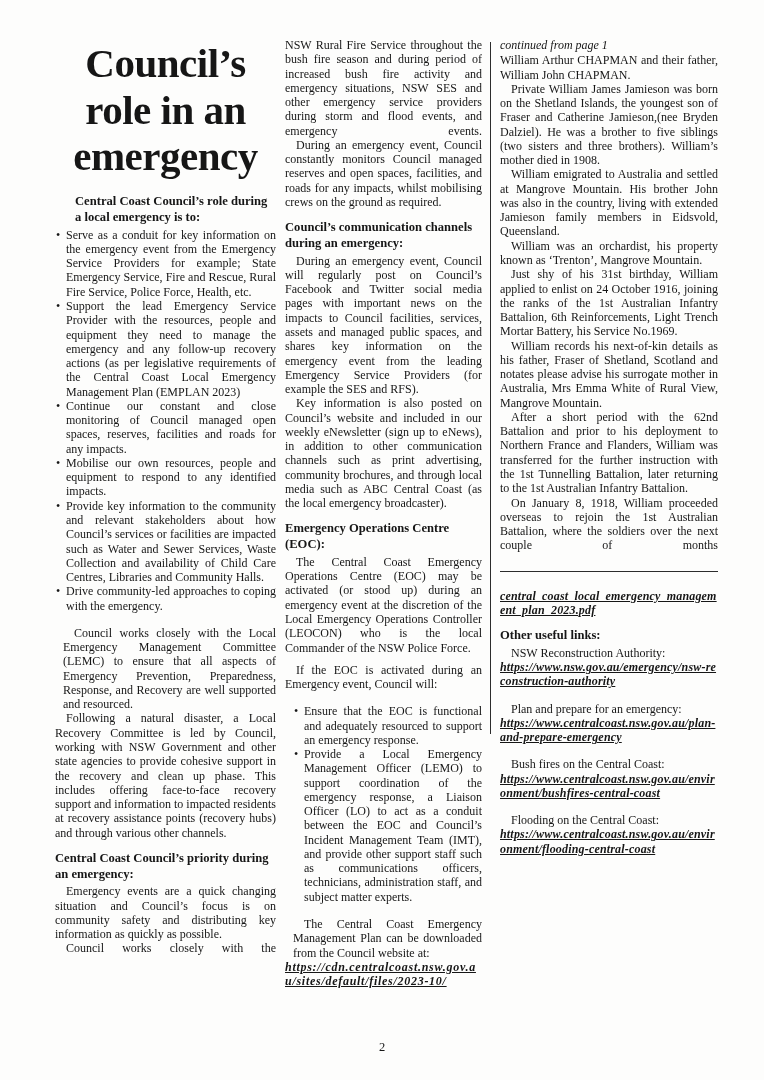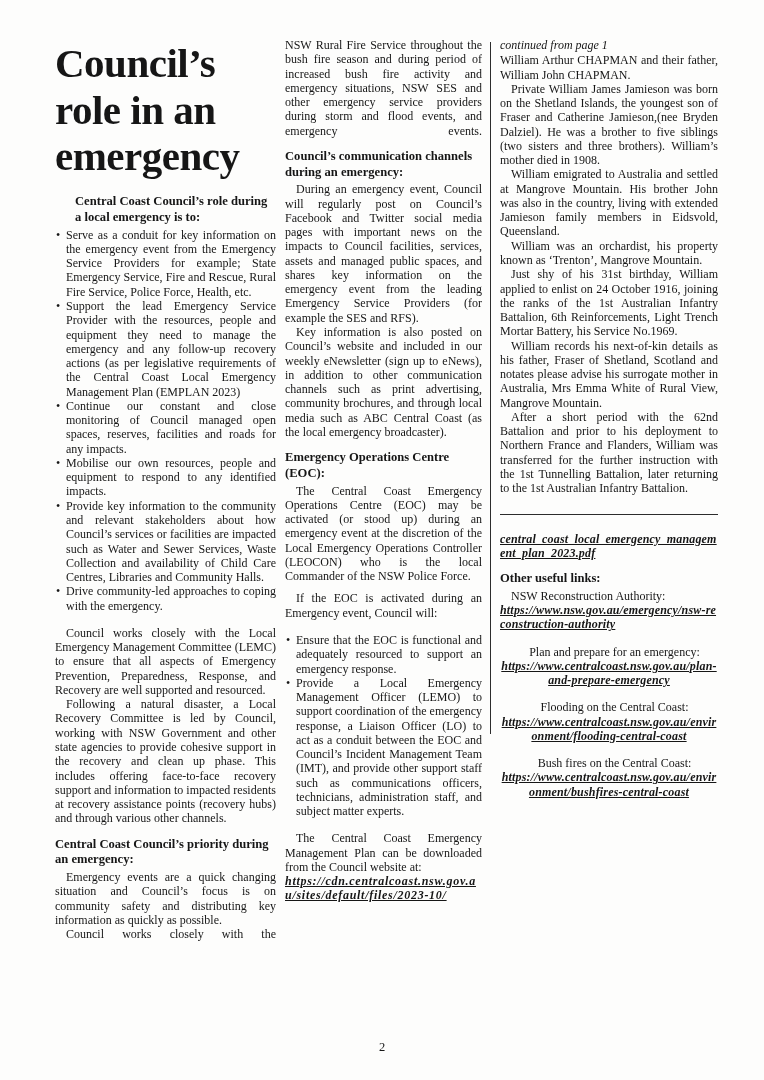--- a/index.html
+++ b/index.html
@@ -27,33 +27,34 @@
     flex: none;
     width: 1px;
     height: 692px;
     background: #2c2c2c;
     margin: 4px 9px 0 8px;
   }
   .title {
     font-weight: bold;
     font-size: 41px;
     line-height: 1.14;
+    text-align: center;
     letter-spacing: -0.5px;
     margin: 2px 0 14px 0;
   }
   .h {
     font-weight: bold;
     font-size: 12.6px;
     line-height: 1.25;
     margin: 11px 0 2px 0;
   }
   .h-first { margin-top: 0; margin-left: 20px; }
   .para { text-align: justify; }
   .indent { text-indent: 11px; }
-  .mt-blank { margin-top: 13px; }
+  .mt-blank { margin-top: 13px; margin-left: 8px; }
   .mt-half { margin-top: 8px; }
   .stretch-last { text-align-last: justify; }
   .bullets { }
   .bullet {
     position: relative;
     padding-left: 11px;
     text-align: justify;
   }
   .bullet::before {
     content: "\2022";
@@ -81,21 +82,21 @@
   }
   .continued {
     font-style: italic;
     margin-bottom: 1px;
   }
   .hrule {
     border: 0;
     border-top: 1.5px solid #2c2c2c;
     margin: 18px 0 17px 0;
   }
-  .link-group { margin-top: 13px; text-align: center; }
+  .link-group { margin-top: 13px; }
   .link-label { text-indent: 11px; }
   .page-number {
     position: absolute;
     left: 0; right: 0;
     bottom: 25px;
     text-align: center;
     font-size: 12.5px;
   }
 </style>
 </head>
@@ -120,20 +121,21 @@
     <div class="para indent mt-blank">Council works closely with the Local Emergency Management Committee (LEMC) to ensure that all aspects of Emergency Prevention, Preparedness, Response, and Recovery are well supported and resourced.</div>
     <div class="para indent">Following a natural disaster, a Local Recovery Committee is led by Council, working with NSW Government and other state agencies to provide cohesive support in the recovery and clean up phase. This includes offering face-to-face recovery support and information to impacted residents at recovery assistance points (recovery hubs) and through various other channels.</div>
 
     <div class="h">Central Coast Council’s priority during an emergency:</div>
     <div class="para indent">Emergency events are a quick changing situation and Council’s focus is on community safety and distributing key information as quickly as possible.</div>
     <div class="para indent stretch-last">Council works closely with the</div>
   </div>
 
   <div class="col col-middle">
     <div class="para stretch-last">NSW Rural Fire Service throughout the bush fire season and during period of increased bush fire activity and emergency situations, NSW SES and other emergency service providers during storm and flood events, and emergency events.</div>
+    <div class="para indent">During an emergency event, Council constantly monitors Council managed reserves and open spaces, facilities, and roads for any impacts, whilst mobilising crews on the ground as required.</div>
 
     <div class="h">Council’s communication channels during an emergency:</div>
     <div class="para indent">During an emergency event, Council will regularly post on Council’s Facebook and Twitter social media pages with important news on the impacts to Council facilities, services, assets and managed public spaces, and shares key information on the emergency event from the leading Emergency Service Providers (for example the SES and RFS).</div>
     <div class="para indent">Key information is also posted on Council’s website and included in our weekly eNewsletter (sign up to eNews), in addition to other communication channels such as print advertising, community brochures, and through local media such as ABC Central Coast (as the local emergency broadcaster).</div>
 
     <div class="h">Emergency Operations Centre (EOC):</div>
     <div class="para indent">The Central Coast Emergency Operations Centre (EOC) may be activated (or stood up) during an emergency event at the discretion of the Local Emergency Operations Controller (LEOCON) who is the local Commander of the NSW Police Force.</div>
     <div class="para indent mt-half">If the EOC is activated during an Emergency event, Council will:</div>
 
     <div class="bullets mt-blank">
@@ -150,40 +152,41 @@
   <div class="col col-right">
     <div class="continued">continued from page 1</div>
 
     <div class="para">William Arthur CHAPMAN and their father, William John CHAPMAN.</div>
     <div class="para indent">Private William James Jamieson was born on the Shetland Islands, the youngest son of Fraser and Catherine Jamieson,(nee Bryden Dalziel). He was a brother to five siblings (two sisters and three brothers). William’s mother died in 1908.</div>
     <div class="para indent">William emigrated to Australia and settled at Mangrove Mountain. His brother John was also in the country, living with extended Jamieson family members in Eidsvold, Queensland.</div>
     <div class="para indent">William was an orchardist, his property known as ‘Trenton’, Mangrove Mountain.</div>
     <div class="para indent">Just shy of his 31st birthday, William applied to enlist on 24 October 1916, joining the ranks of the 1st Australian Infantry Battalion, 6th Reinforcements, Light Trench Mortar Battery, his Service No.1969.</div>
     <div class="para indent">William records his next-of-kin details as his father, Fraser of Shetland, Scotland and notates please advise his surrogate mother in Australia, Mrs Emma White of Rural View, Mangrove Mountain.</div>
     <div class="para indent">After a short period with the 62nd Battalion and prior to his deployment to Northern France and Flanders, William was transferred for the further instruction with the 1st Tunnelling Battalion, later returning to the 1st Australian Infantry Battalion.</div>
+    <div class="para indent stretch-last">On January 8, 1918, William proceeded overseas to rejoin the 1st Australian Battalion, where the soldiers over the next couple of months</div>
 
     <hr class="hrule">
 
     <a class="doclink link-url">central_coast_local_emergency_management_plan_2023.pdf</a>
 
     <div class="h">Other useful links:</div>
 
     <div>
       <div class="link-label">NSW Reconstruction Authority:</div>
       <a class="doclink link-url">https://www.nsw.gov.au/emergency/nsw-reconstruction-authority</a>
     </div>
     <div class="link-group">
       <div class="link-label">Plan and prepare for an emergency:</div>
       <a class="doclink link-url">https://www.centralcoast.nsw.gov.au/plan-and-prepare-emergency</a>
     </div>
     <div class="link-group">
+      <div class="link-label">Bush fires on the Central Coast:</div>
+      <a class="doclink link-url">https://www.centralcoast.nsw.gov.au/environment/bushfires-central-coast</a>
+    </div>
+    <div class="link-group">
       <div class="link-label">Flooding on the Central Coast:</div>
       <a class="doclink link-url">https://www.centralcoast.nsw.gov.au/environment/flooding-central-coast</a>
-    </div>
-    <div class="link-group">
-      <div class="link-label">Bush fires on the Central Coast:</div>
-      <a class="doclink link-url">https://www.centralcoast.nsw.gov.au/environment/bushfires-central-coast</a>
     </div>
   </div>
 
 </div>
 
 <div class="page-number">2</div>
 
 </body></html>

